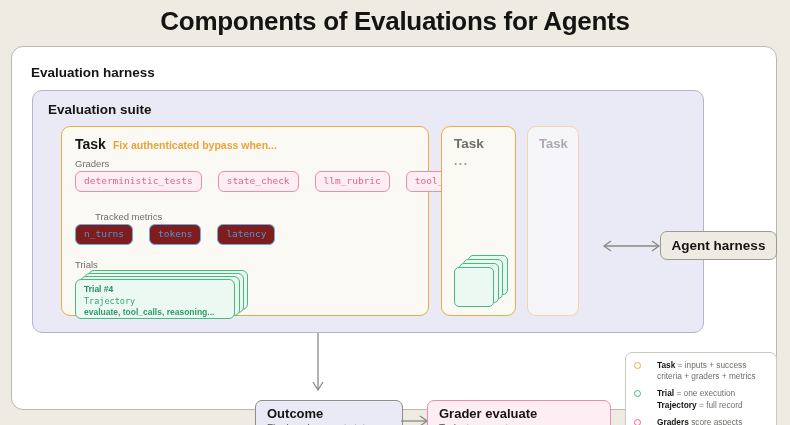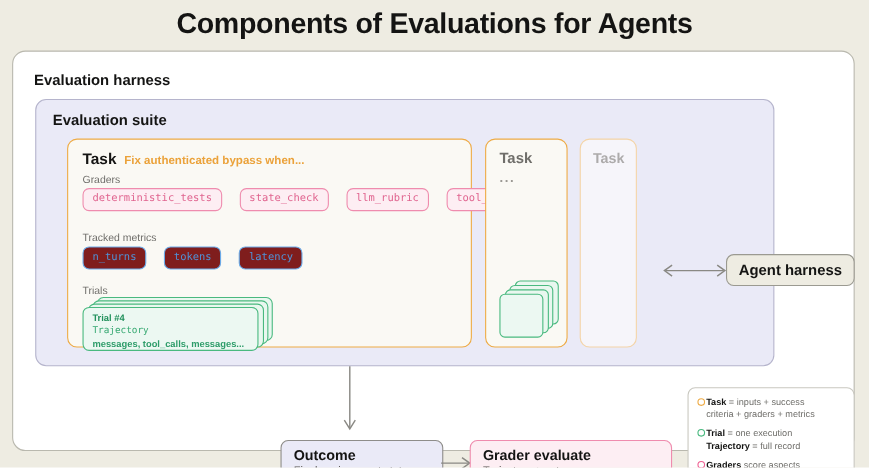--- a/index.html
+++ b/index.html
@@ -102,21 +102,21 @@
     color: #eba23a;
   }
 
   .sec-label {
     position: absolute;
     left: 13px;
     font-size: 9.5px;
     color: #6f6e6a;
   }
   .sec-graders { top: 31px; }
-  .sec-metrics { top: 84px; }
+  .sec-metrics { top: 84px; margin-left: 20px; }
   .sec-trials  { top: 132px; }
 
   .chip-row {
     position: absolute;
     left: 13px;
     display: flex;
     gap: 16px;
   }
   .row-graders { top: 44px; }
   .row-metrics { top: 97px; }
@@ -322,21 +322,21 @@
     width: 152px;
     height: 89px;
     background: #ffffff;
     border: 1px solid #c9c8c0;
     border-radius: 7px;
     box-sizing: border-box;
     padding: 7px 8px;
   }
   .legend-row {
     display: flex;
-    gap: 1px;
+    gap: 16px;
     margin-bottom: 6px;
   }
   .legend-row:last-child { margin-bottom: 0; }
   .dot {
     width: 7px; height: 7px;
     border-radius: 50%;
     border: 1.6px solid #000;
     box-sizing: border-box;
     flex: 0 0 auto;
     margin-top: 2px;
@@ -384,21 +384,21 @@
       </div>
 
       <div class="sec-label sec-trials">Trials</div>
       <div class="trial-stack">
         <div class="trial-card tc4"></div>
         <div class="trial-card tc3"></div>
         <div class="trial-card tc2"></div>
         <div class="trial-card tc1">
           <div class="trial-label">Trial #4</div>
           <div class="traj-label">Trajectory</div>
-          <div class="traj-detail">messages, tool_calls, messages...</div>
+          <div class="traj-detail">evaluate, tool_calls, reasoning...</div>
         </div>
       </div>
     </div>
 
     <div class="task-2">
       <div class="t2-title">Task</div>
       <div class="t2-dots">...</div>
       <div class="mini-stack">
         <div class="mini-card mc4"></div>
         <div class="mini-card mc3"></div>

